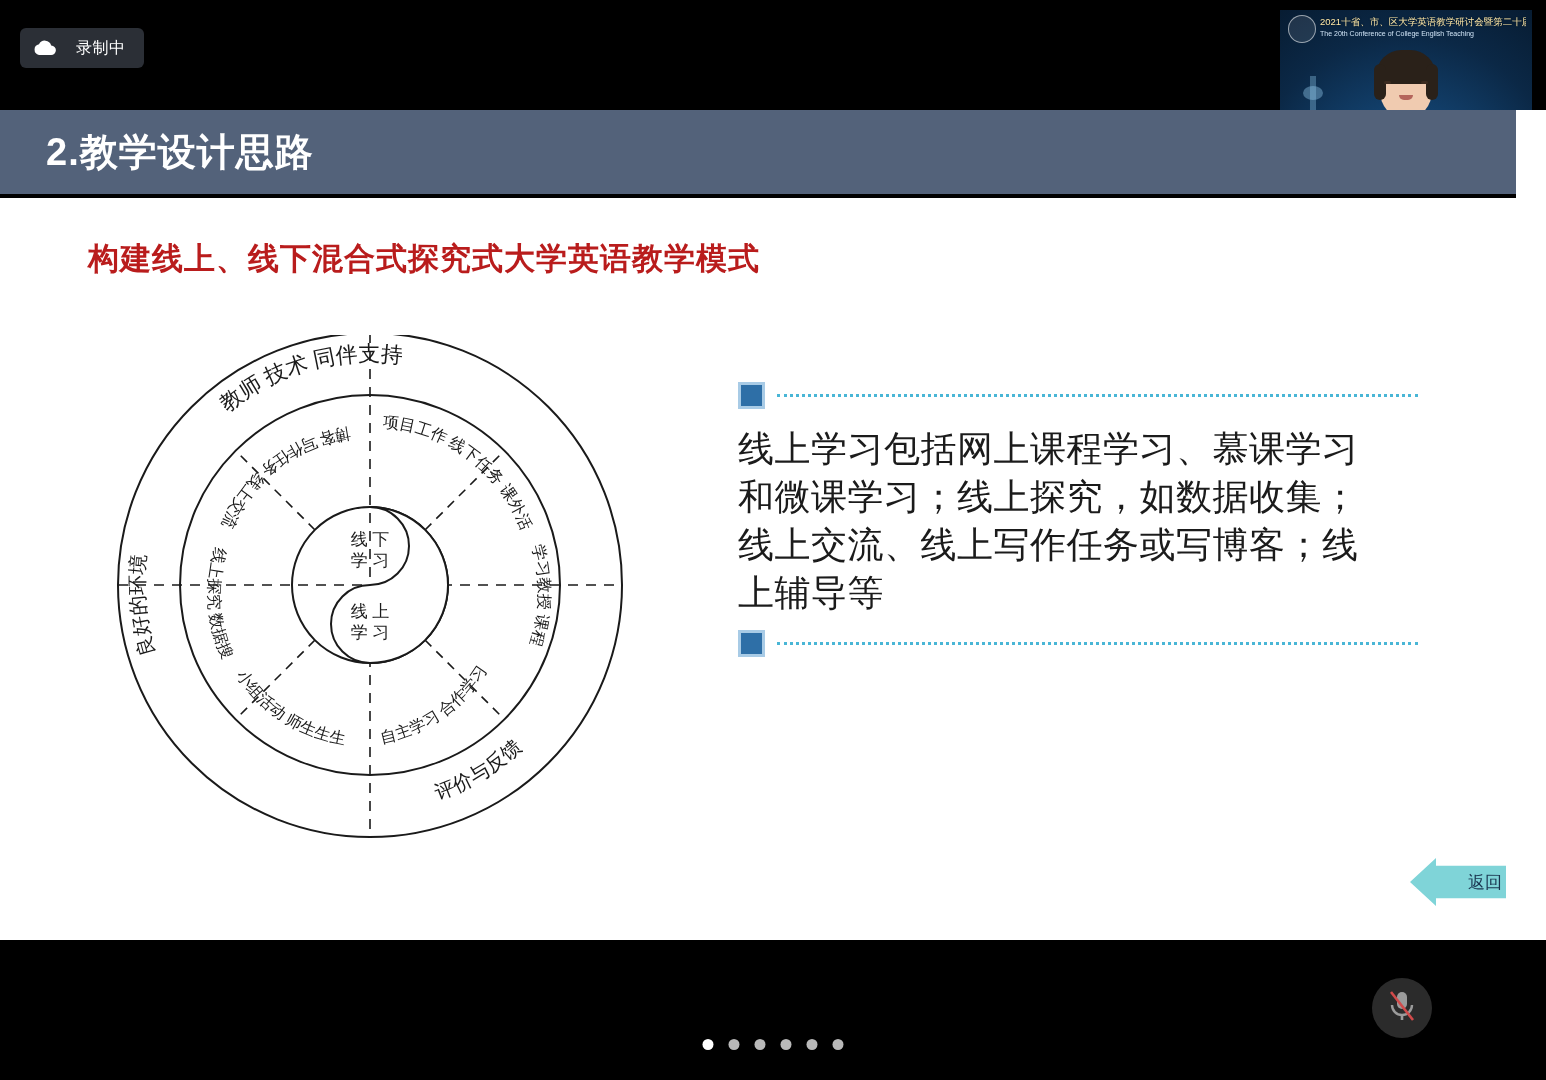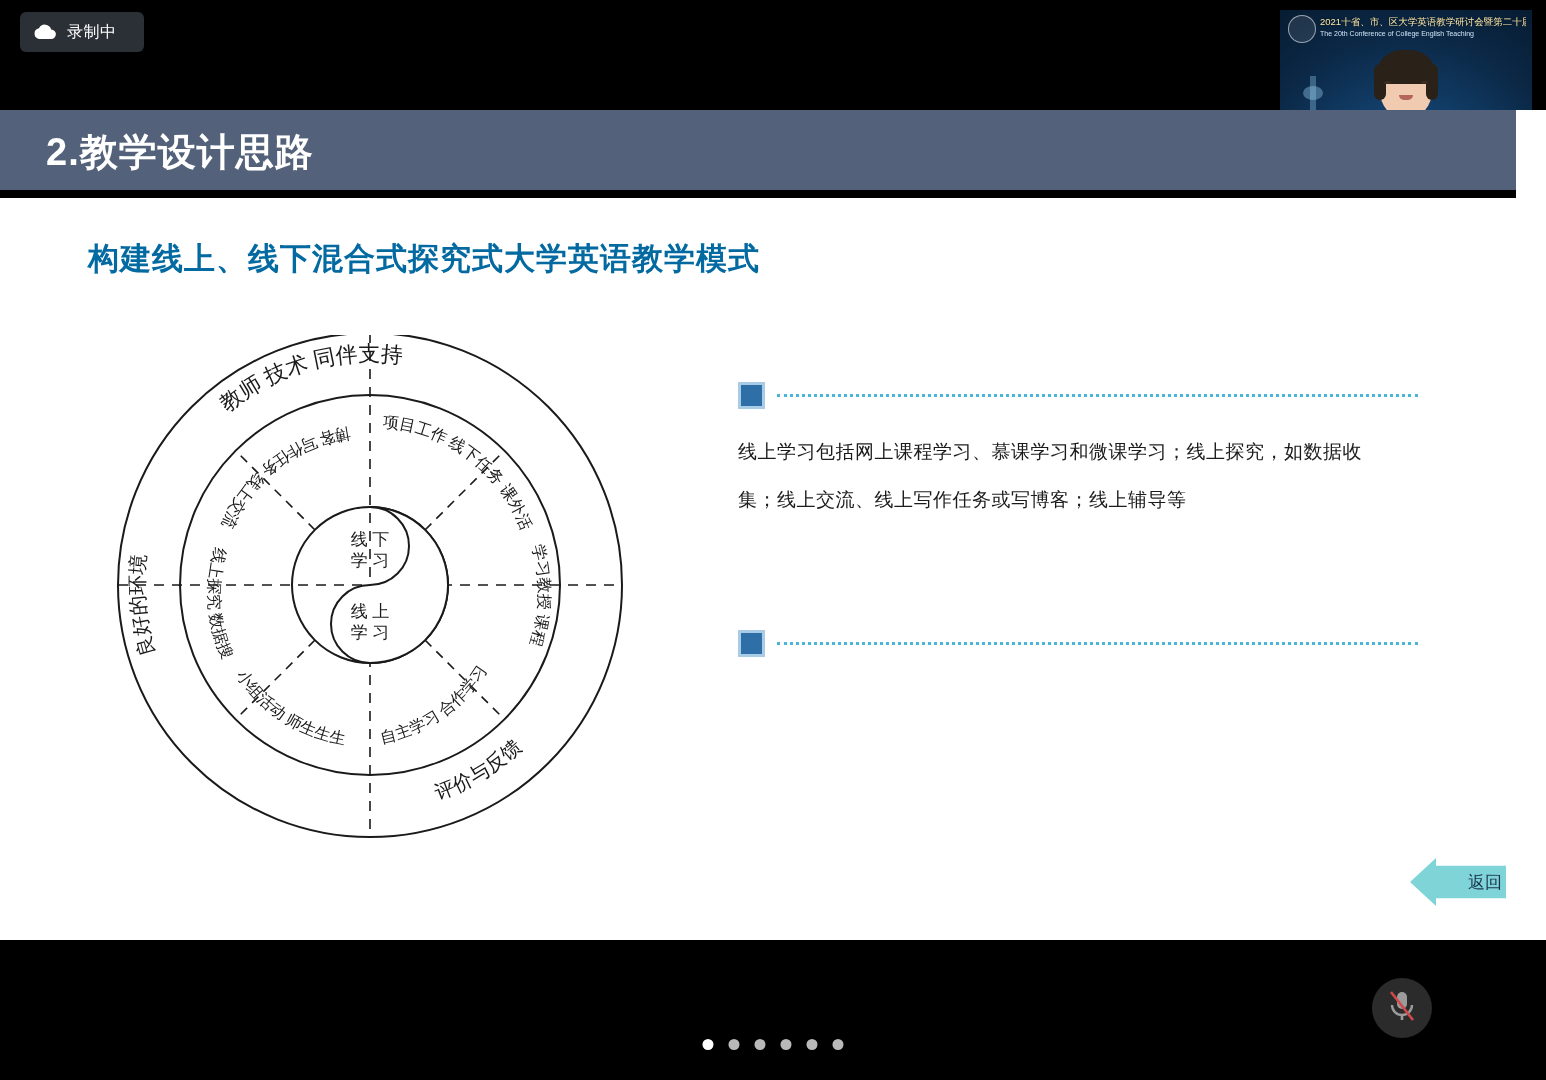--- a/index.html
+++ b/index.html
@@ -17,28 +17,28 @@
     position: relative;
     width: 1546px;
     height: 1080px;
     background: #000000;
   }
 
   
   .rec-badge {
     position: absolute;
     left: 20px;
-    top: 12px;
+    top: 28px;
     width: 124px;
     height: 40px;
     background: #2b2f36;
     border-radius: 6px;
     display: flex;
     align-items: center;
-    gap: 9px;
+    gap: 18px;
     padding-left: 12px;
     box-sizing: border-box;
   }
   .rec-cloud {
     width: 26px;
     height: 18px;
     position: relative;
   }
   .rec-cloud svg { display: block; }
   .rec-badge span {
@@ -247,40 +247,40 @@
     height: 830px;
     background: #ffffff;
   }
   .slide-header {
     position: absolute;
     left: 0;
     top: 0;
     width: 1516px;
     height: 88px;
     background: #53627a;
-    border-bottom: 8px solid #000000;
+    border-bottom: 4px solid #000000;
     box-sizing: border-box;
   }
   .slide-header h1 {
     margin: 0;
     position: absolute;
     left: 46px;
     top: 17px;
     font-size: 38px;
     font-weight: bold;
     color: #ffffff;
     letter-spacing: 1px;
   }
   .slide-subtitle {
     position: absolute;
     left: 88px;
     top: 128px;
     font-size: 31px;
     font-weight: bold;
-    color: #0369a1;
+    color: #b91c1c;
     letter-spacing: 1px;
   }
 
   
   .diagram {
     position: absolute;
     left: 110px;
     top: 225px;
     width: 550px;
     height: 510px;
@@ -307,25 +307,26 @@
     flex: 0 0 auto;
   }
   .dotline {
     flex: 1 1 auto;
     height: 0;
     margin-left: 12px;
     border-top: 3px dotted #49b6d6;
   }
   .block-text {
     margin-top: 18px;
-    font-size: 19px;
+    font-size: 36px;
     line-height: 48px;
     color: #1b1b1b;
     letter-spacing: 0.5px;
     width: 655px;
+    font-family: Liberation Mono, monospace;
   }
 
   
   .return-btn {
     position: absolute;
     left: 1410px;
     top: 748px;
     width: 96px;
     height: 48px;
     background: #7fd4d8;

